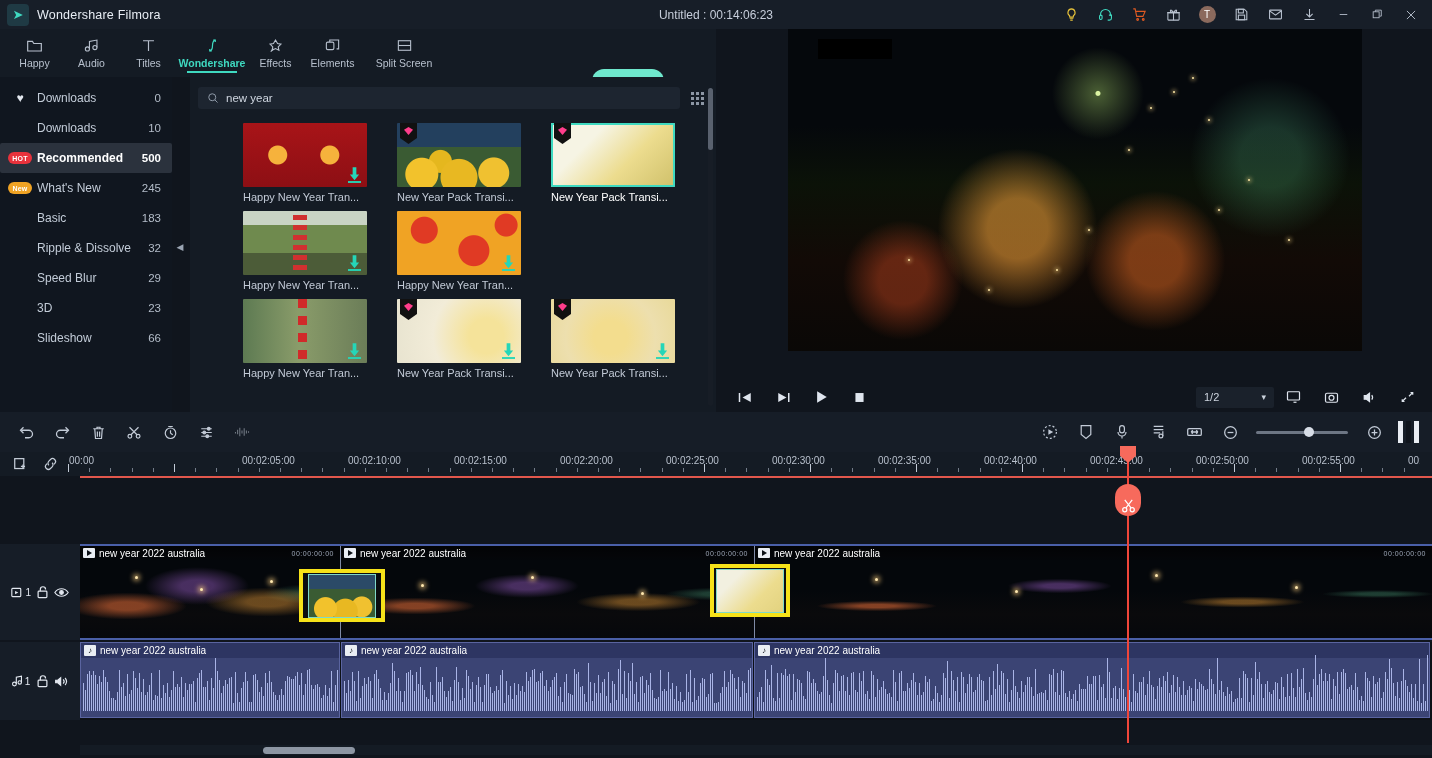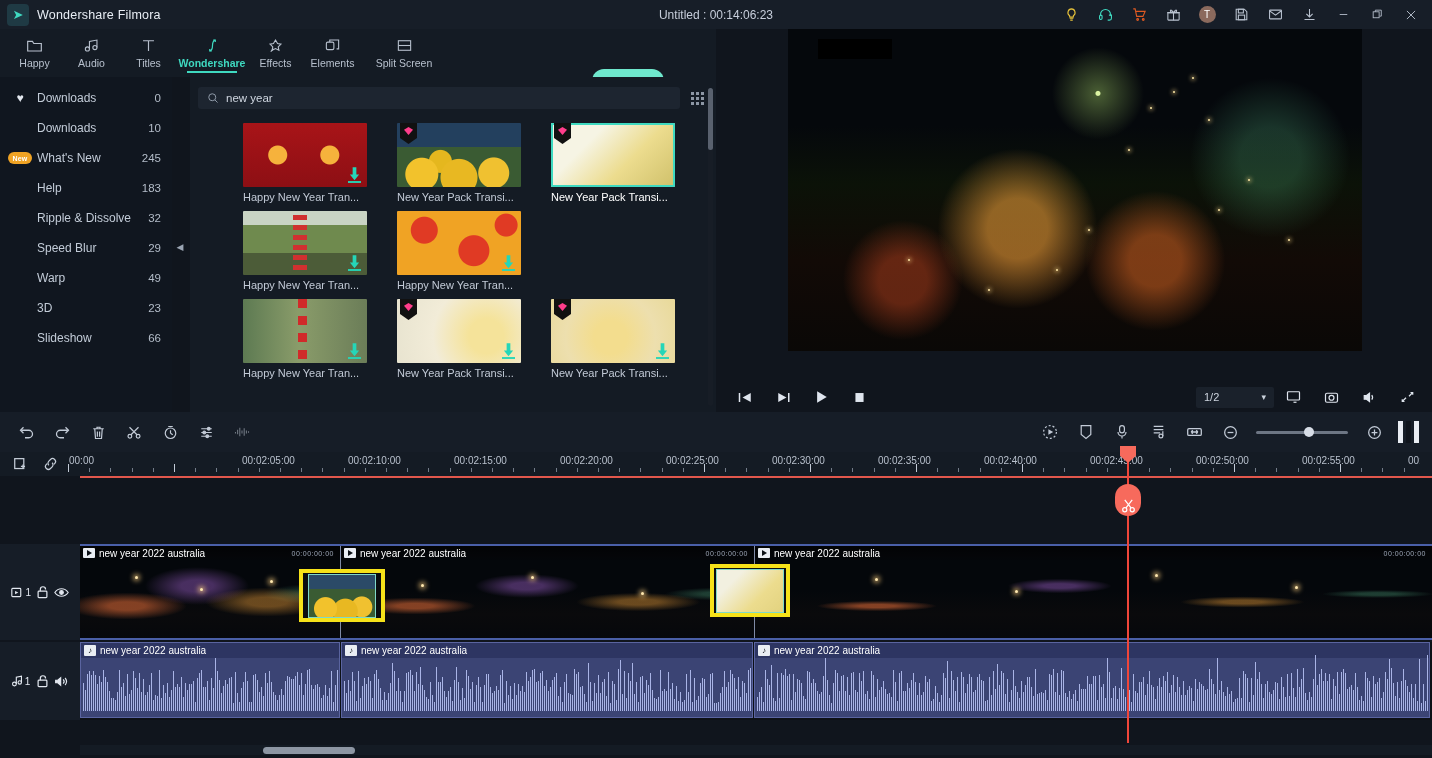--- a/index.html
+++ b/index.html
@@ -482,44 +482,44 @@
     <div class="cat">
       <span class="heart">♥</span>
       <span class="cname">Downloads</span>
       <span class="cnum">0</span>
     </div>
     <div class="cat">
       <span class="spacer"></span>
       <span class="cname">Downloads</span>
       <span class="cnum">10</span>
     </div>
+    <div class="cat active">
+      <span class="badge hot">HOT</span>
+      <span class="cname">Recommended</span>
+      <span class="cnum">500</span>
+    </div>
     <div class="cat">
       <span class="badge new">New</span>
       <span class="cname">What's New</span>
       <span class="cnum">245</span>
     </div>
     <div class="cat">
       <span class="spacer"></span>
-      <span class="cname">Help</span>
+      <span class="cname">Basic</span>
       <span class="cnum">183</span>
     </div>
     <div class="cat">
       <span class="spacer"></span>
       <span class="cname">Ripple &amp; Dissolve</span>
       <span class="cnum">32</span>
     </div>
     <div class="cat">
       <span class="spacer"></span>
       <span class="cname">Speed Blur</span>
       <span class="cnum">29</span>
-    </div>
-    <div class="cat">
-      <span class="spacer"></span>
-      <span class="cname">Warp</span>
-      <span class="cnum">49</span>
     </div>
     <div class="cat">
       <span class="spacer"></span>
       <span class="cname">3D</span>
       <span class="cnum">23</span>
     </div>
     <div class="cat">
       <span class="spacer"></span>
       <span class="cname">Slideshow</span>
       <span class="cnum">66</span>

